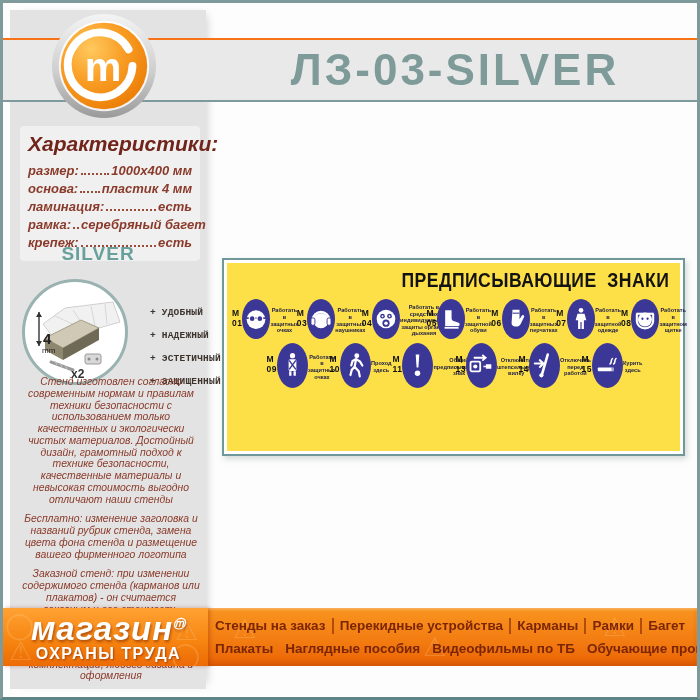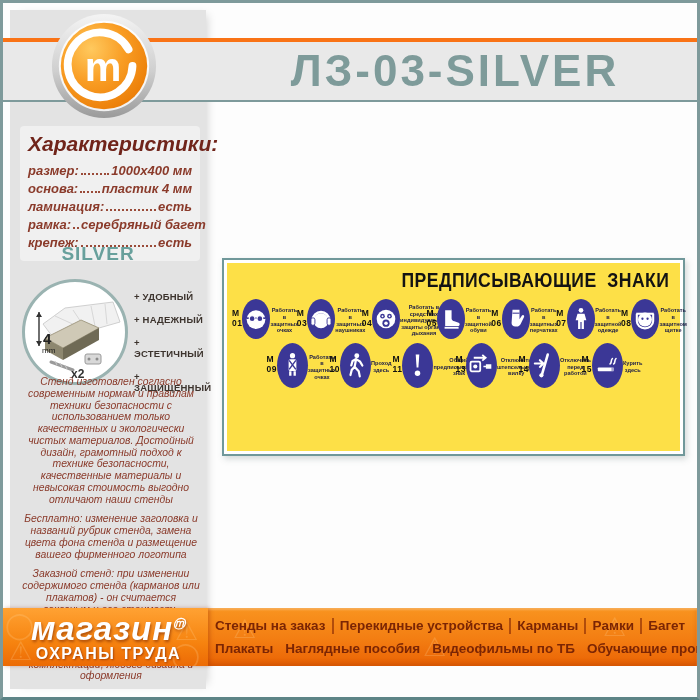--- a/index.html
+++ b/index.html
@@ -17,31 +17,31 @@
             color:#8a3a2a;margin:3px 2px;}
   .spec-leader{flex:1;border-bottom:2px dotted #9a4a38;margin:0 2px 3px 2px;min-width:6px;}
   .spec-value{white-space:nowrap;}
 
   .silver-label{position:absolute;left:0;top:243px;width:196px;text-align:center;
                 font-size:19px;font-weight:700;letter-spacing:1px;color:#68a09c;z-index:3;}
 
   .detail-wrap{position:absolute;left:14px;top:277px;width:192px;height:108px;z-index:3;}
   .detail-circle{position:absolute;left:8px;top:2px;width:100px;height:100px;border-radius:50%;
                  border:3px solid #9ab3b1;background:#fff;overflow:hidden;}
-  .benefits{position:absolute;left:120px;top:14px;width:76px;list-style:none;margin:0;padding:0;}
+  .benefits{position:absolute;left:120px;top:14px;width:76px;list-style:none;margin:16px;padding:0;font-family:Liberation Mono, monospace;}
   .benefits li{font-size:9.5px;font-weight:700;color:#3c332d;margin:0 0 12px 0;letter-spacing:.2px;}
 
   .paragraphs{position:absolute;left:22px;top:376px;width:178px;z-index:3;
               font-size:10.4px;line-height:1.13;font-style:italic;color:#8a3a2a;}
   .paragraphs p{margin:0 0 8px 0;text-align:center;}
   .paragraphs b{font-weight:400;}
 
   
   .title-band{position:absolute;left:3px;top:38px;width:694px;height:64px;background:#e9e9e9;
-              border-top:4px solid #f97316;border-bottom:2px solid #7e9a9b;z-index:4;
+              border-top:2px solid #f97316;border-bottom:2px solid #7e9a9b;z-index:4;
               display:flex;align-items:center;justify-content:center;box-sizing:border-box;}
   .page-title{padding-left:210px;font-size:44px;font-weight:700;letter-spacing:3px;color:#7e9b9a;}
   .logo{position:absolute;left:50px;top:12px;width:108px;height:108px;z-index:6;cursor:pointer;}
 
   
   .poster{position:absolute;left:222px;top:258px;width:463px;height:198px;background:#fde047;
           border:2px solid #70989a;box-shadow:inset 0 0 0 3px #fff, 2px 3px 6px rgba(90,110,110,.25);
           box-sizing:border-box;z-index:3;}
   .poster-title{position:absolute;right:14px;top:9px;font-size:20px;font-weight:800;color:#131313;
                 white-space:pre;transform:scaleX(.88);transform-origin:100% 0;letter-spacing:.5px;}

